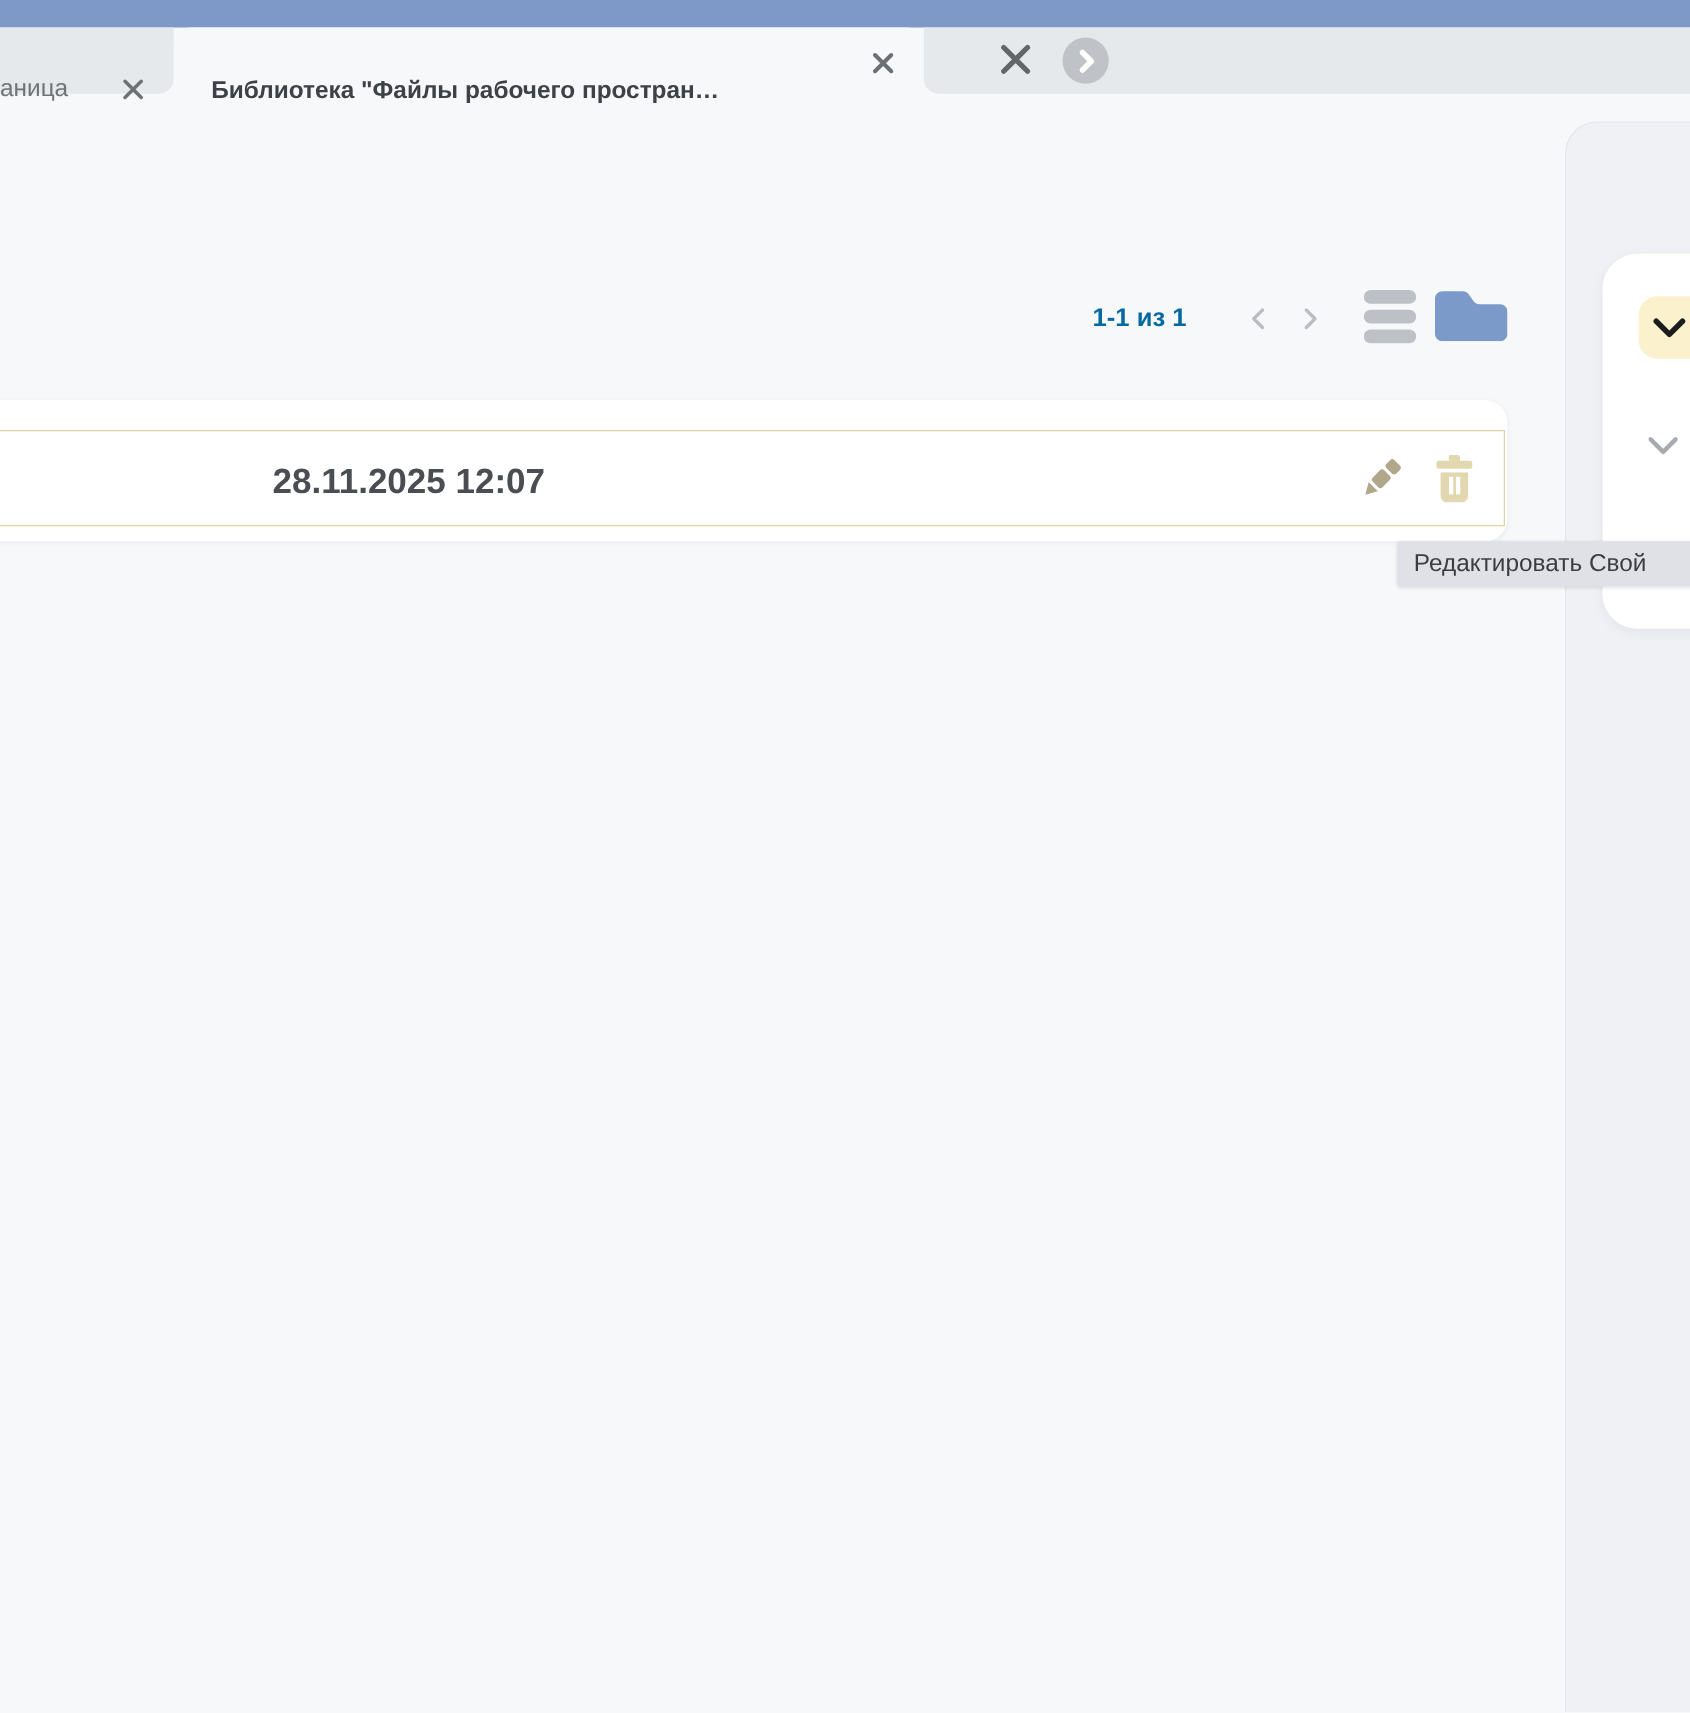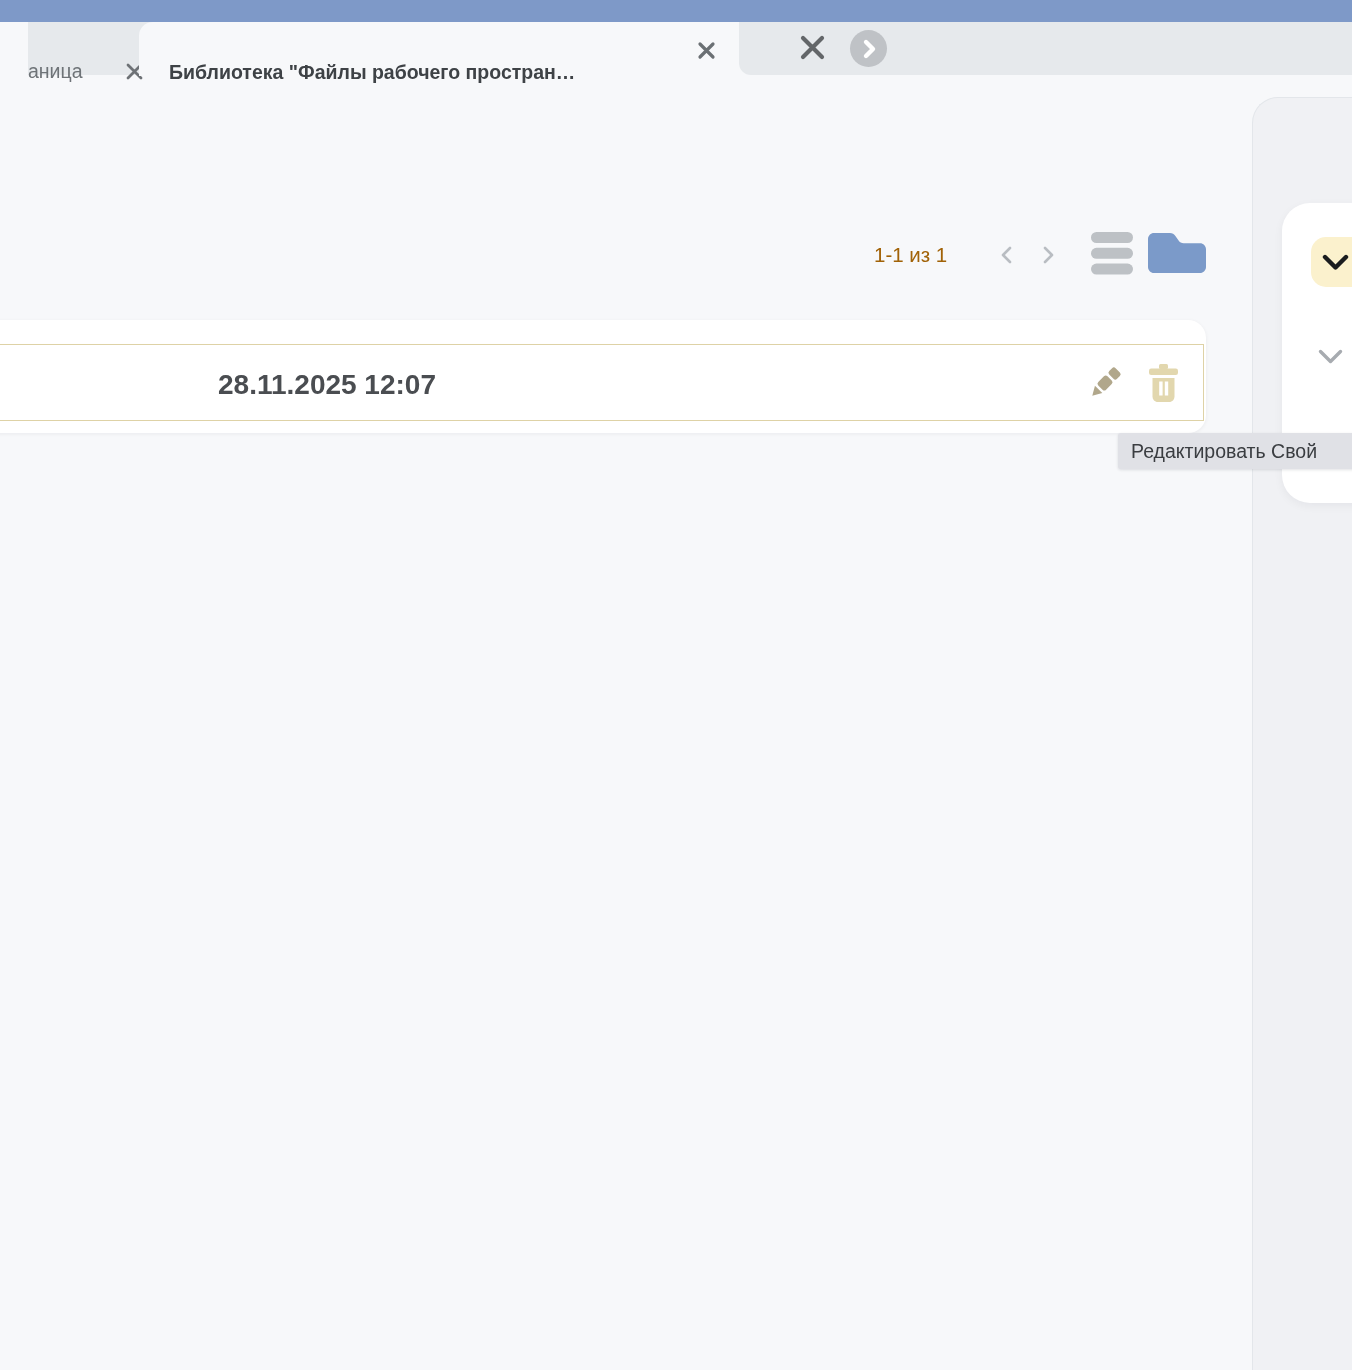--- a/index.html
+++ b/index.html
@@ -8,21 +8,21 @@
     position:relative; width:1352px; height:1370px; overflow:hidden;
     background:#f7f8fa;
     font-family:"Liberation Sans", sans-serif;
   }
   .abs { position:absolute; }
 
   
   .topbar { left:0; top:0; width:1352px; height:22px; background:#7e99c8; }
   .tab-gray-left {
     left:0; top:22px; width:139px; height:53px;
-    background:#e6e9ec; border-bottom-right-radius:12px;margin-left:28px;
+    background:#e6e9ec; border-bottom-right-radius:12px;
   }
   .tab-active {
     left:139px; top:22px; width:600px; height:54px;
     background:#f7f8fa; border-radius:14px 14px 0 0;
   }
   .tab-gray-right {
     left:739px; top:22px; width:613px; height:53px;
     background:#e6e9ec; border-bottom-left-radius:12px;
   }
   .tab-label-partial {
@@ -36,21 +36,21 @@
   }
   .icon-btn { cursor:default; }
   .circle-btn {
     left:850px; top:30px; width:37px; height:37px; border-radius:50%;
     background:#bfc2c6; display:flex; align-items:center; justify-content:center;
   }
 
   
   .pagination {
     left:874px; top:241px; height:28px; line-height:28px;
-    font-size:20.5px; font-weight:400; color:#a16207; white-space:nowrap;
+    font-size:20.5px; font-weight:700; color:#0369a1; white-space:nowrap;
   }
 
   
   .content-card {
     left:-30px; top:320px; width:1236px; height:113px;
     background:#ffffff; border-radius:18px;
     box-shadow:0 1px 4px rgba(16,24,40,.06);
   }
   .selected-row {
     left:-30px; top:344px; width:1234px; height:77px;

